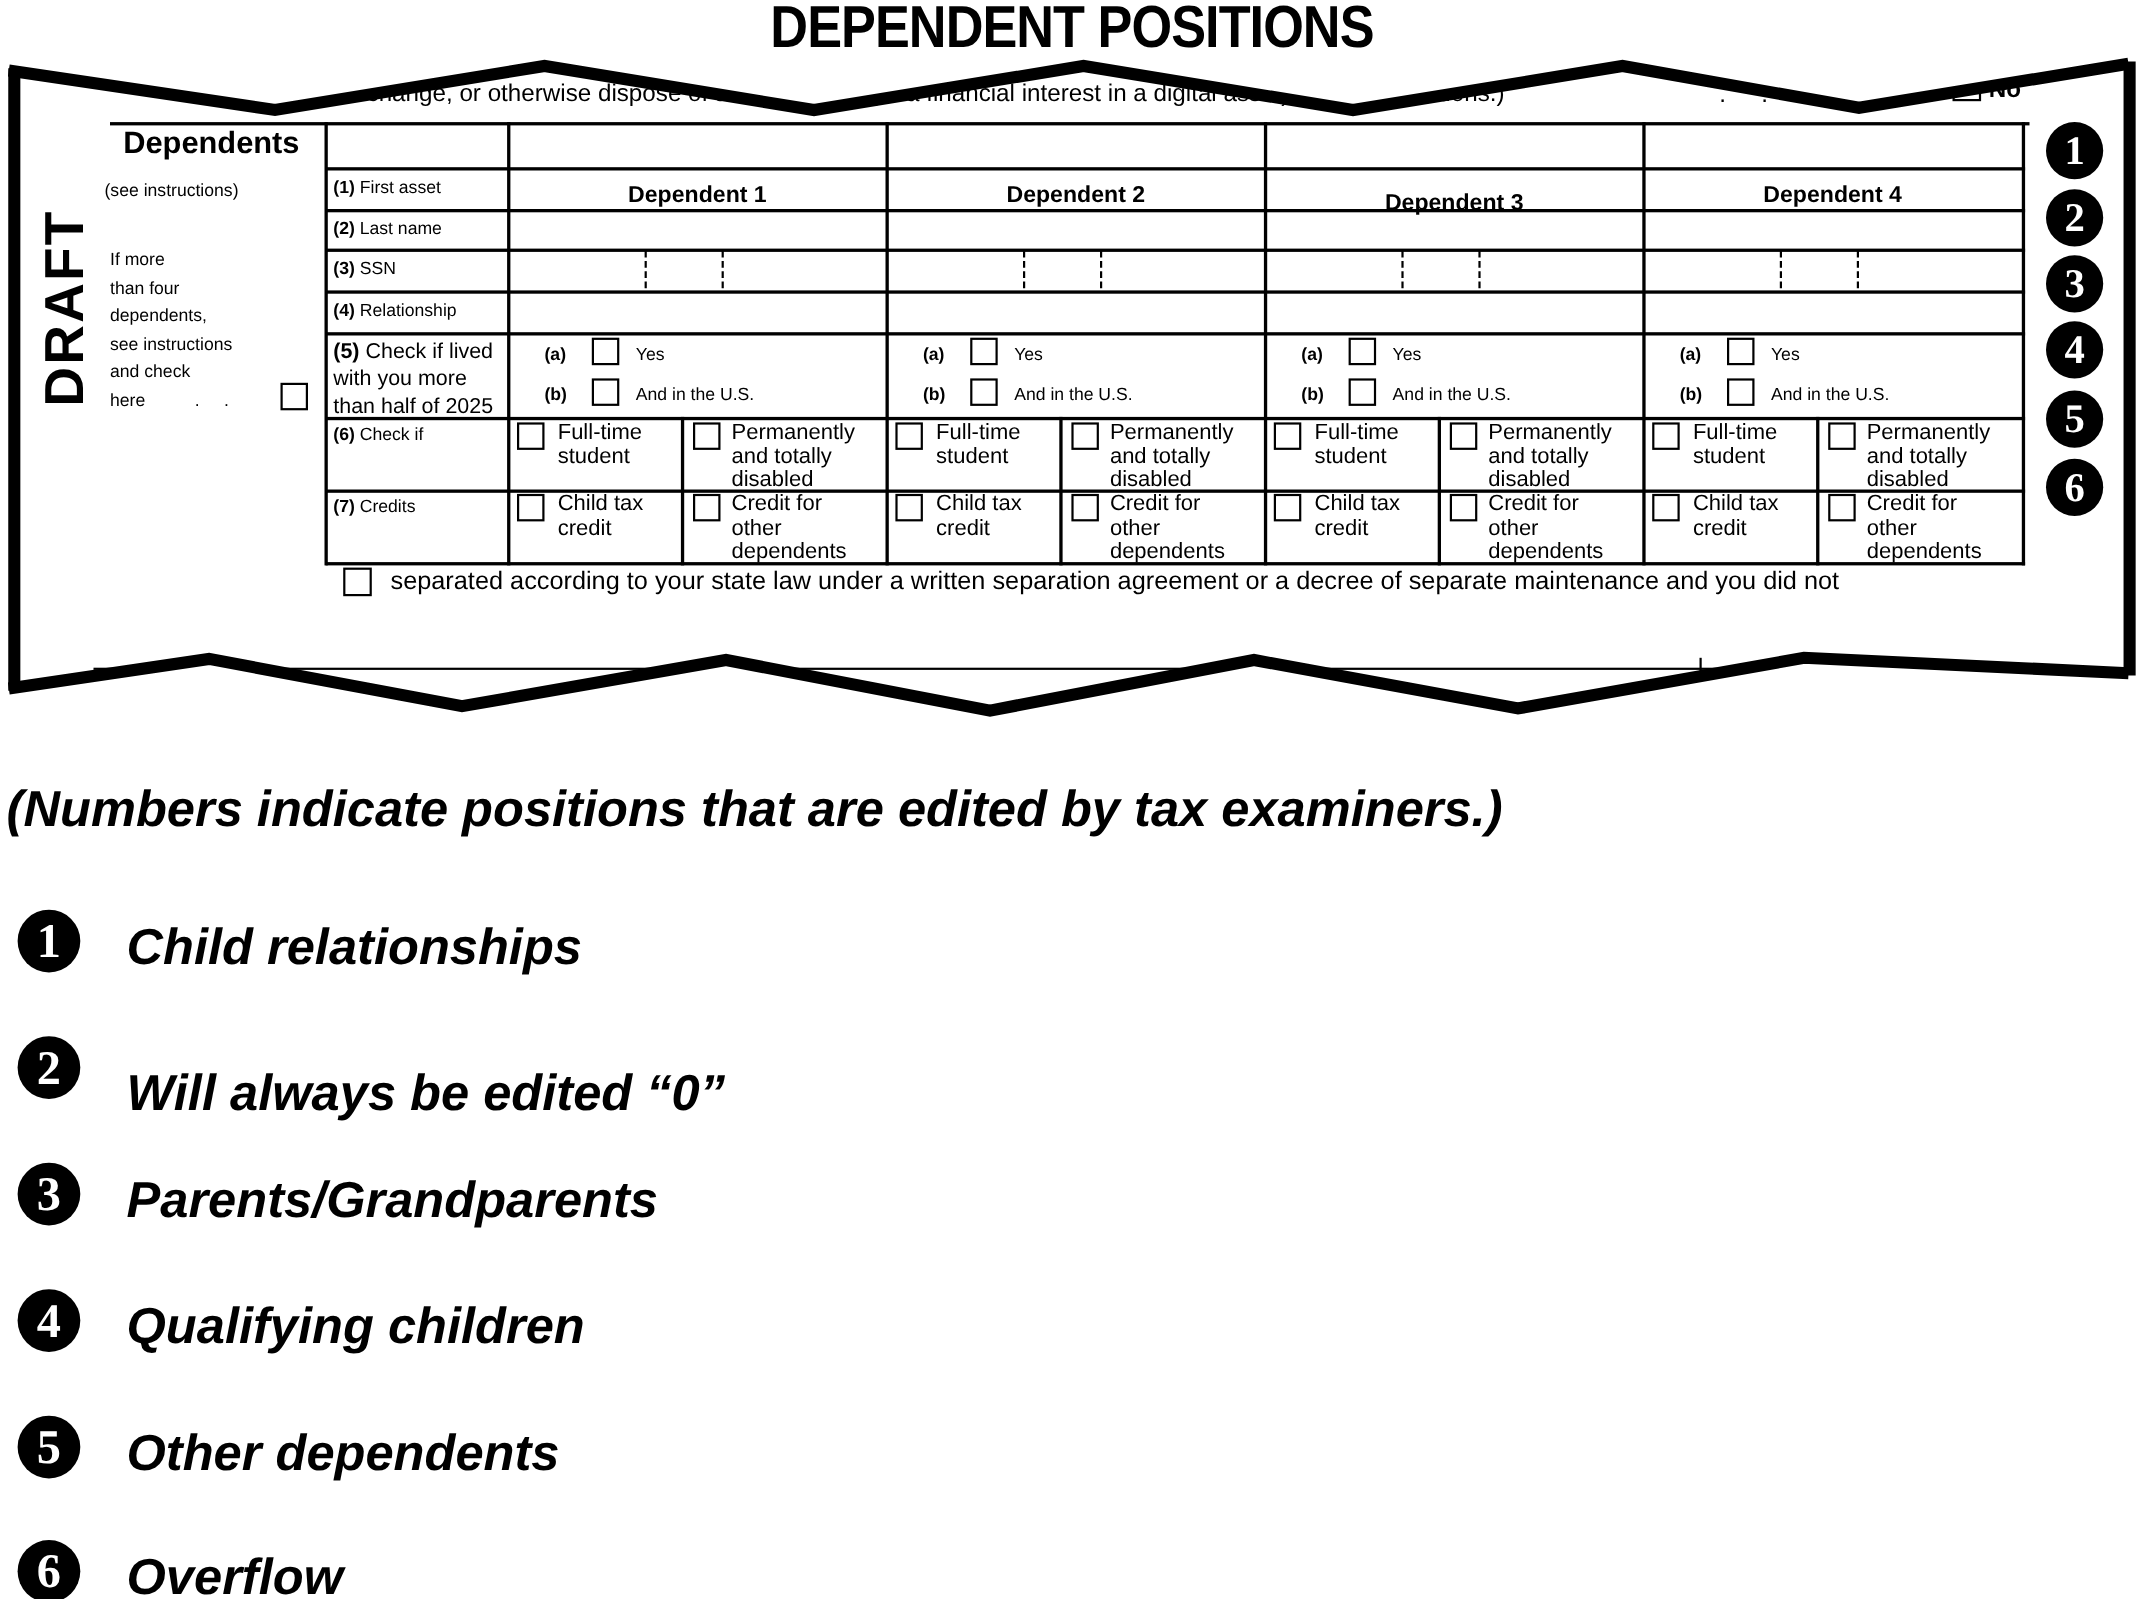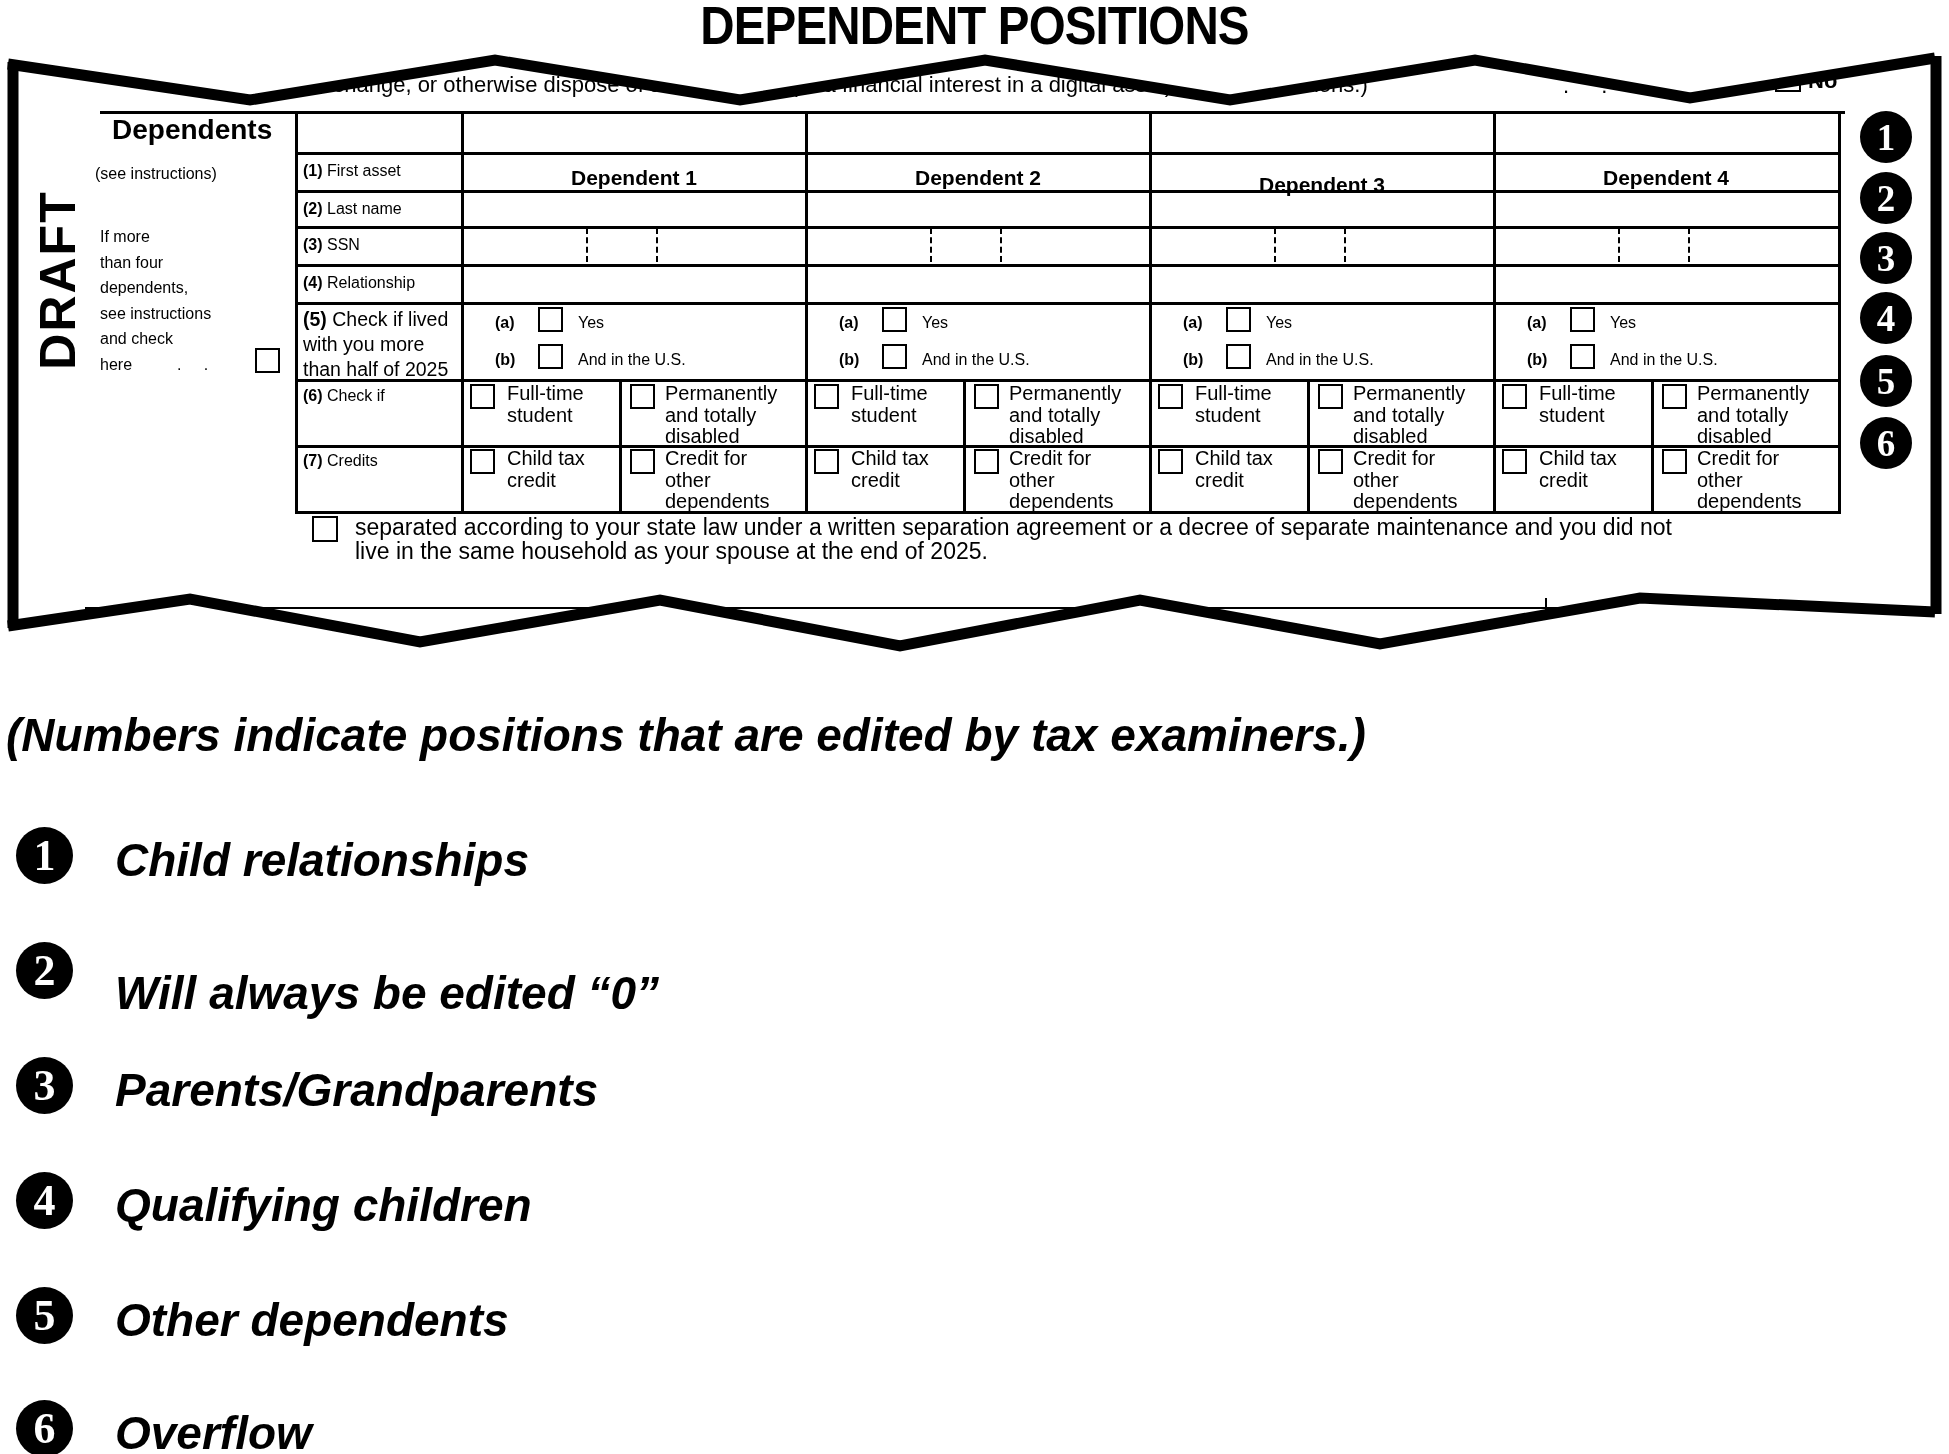--- a/index.html
+++ b/index.html
@@ -231,21 +231,20 @@
     <div class="abs f20 optblock" style="left:1697px;top:448px;">
         <span>Credit for</span>
         <span>other</span>
         <span>dependents</span>
       </div>
   </div>
 
   <span class="cb big" style="left:312px;top:516px;"></span>
   <div class="abs f23" style="left:355px;top:516px;">
     <div>separated according to your state law under a written separation agreement or a decree of separate maintenance and you did not</div>
-    <div>live in the same household as your spouse at the end of 2025.</div>
   </div>
 
   <div class="callout" style="left:1860px;top:111px;">1</div>
   <div class="callout" style="left:1860px;top:172px;">2</div>
   <div class="callout" style="left:1860px;top:232px;">3</div>
   <div class="callout" style="left:1860px;top:292px;">4</div>
   <div class="callout" style="left:1860px;top:355px;">5</div>
   <div class="callout" style="left:1860px;top:417px;">6</div>
 
   <svg class="tear" width="1949" height="700" viewBox="0 0 1949 700">

